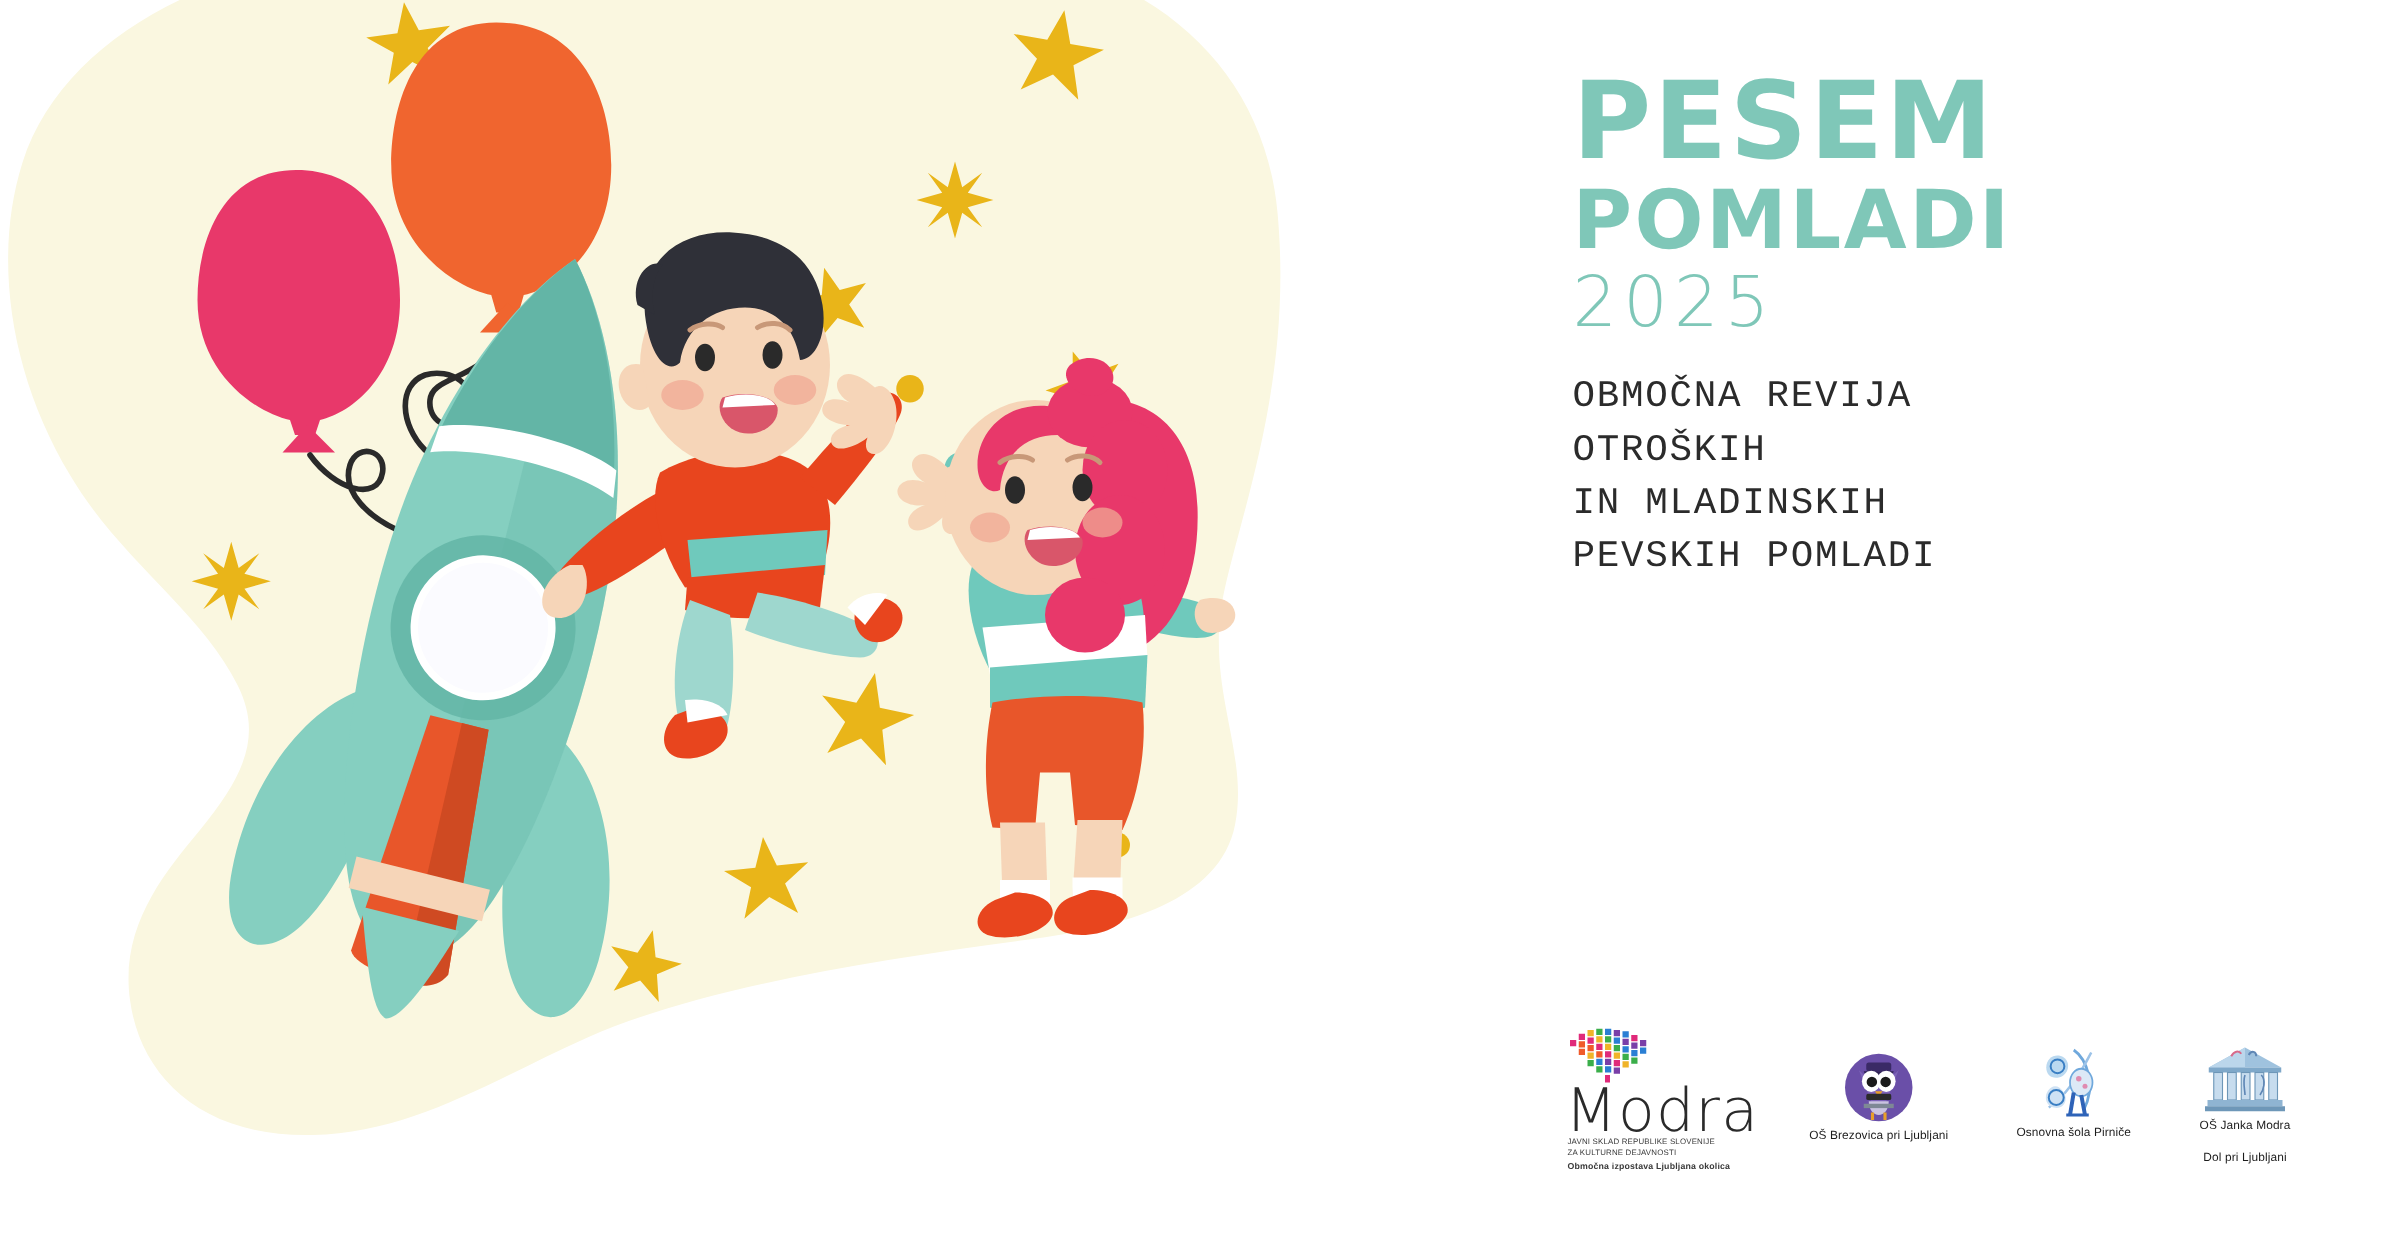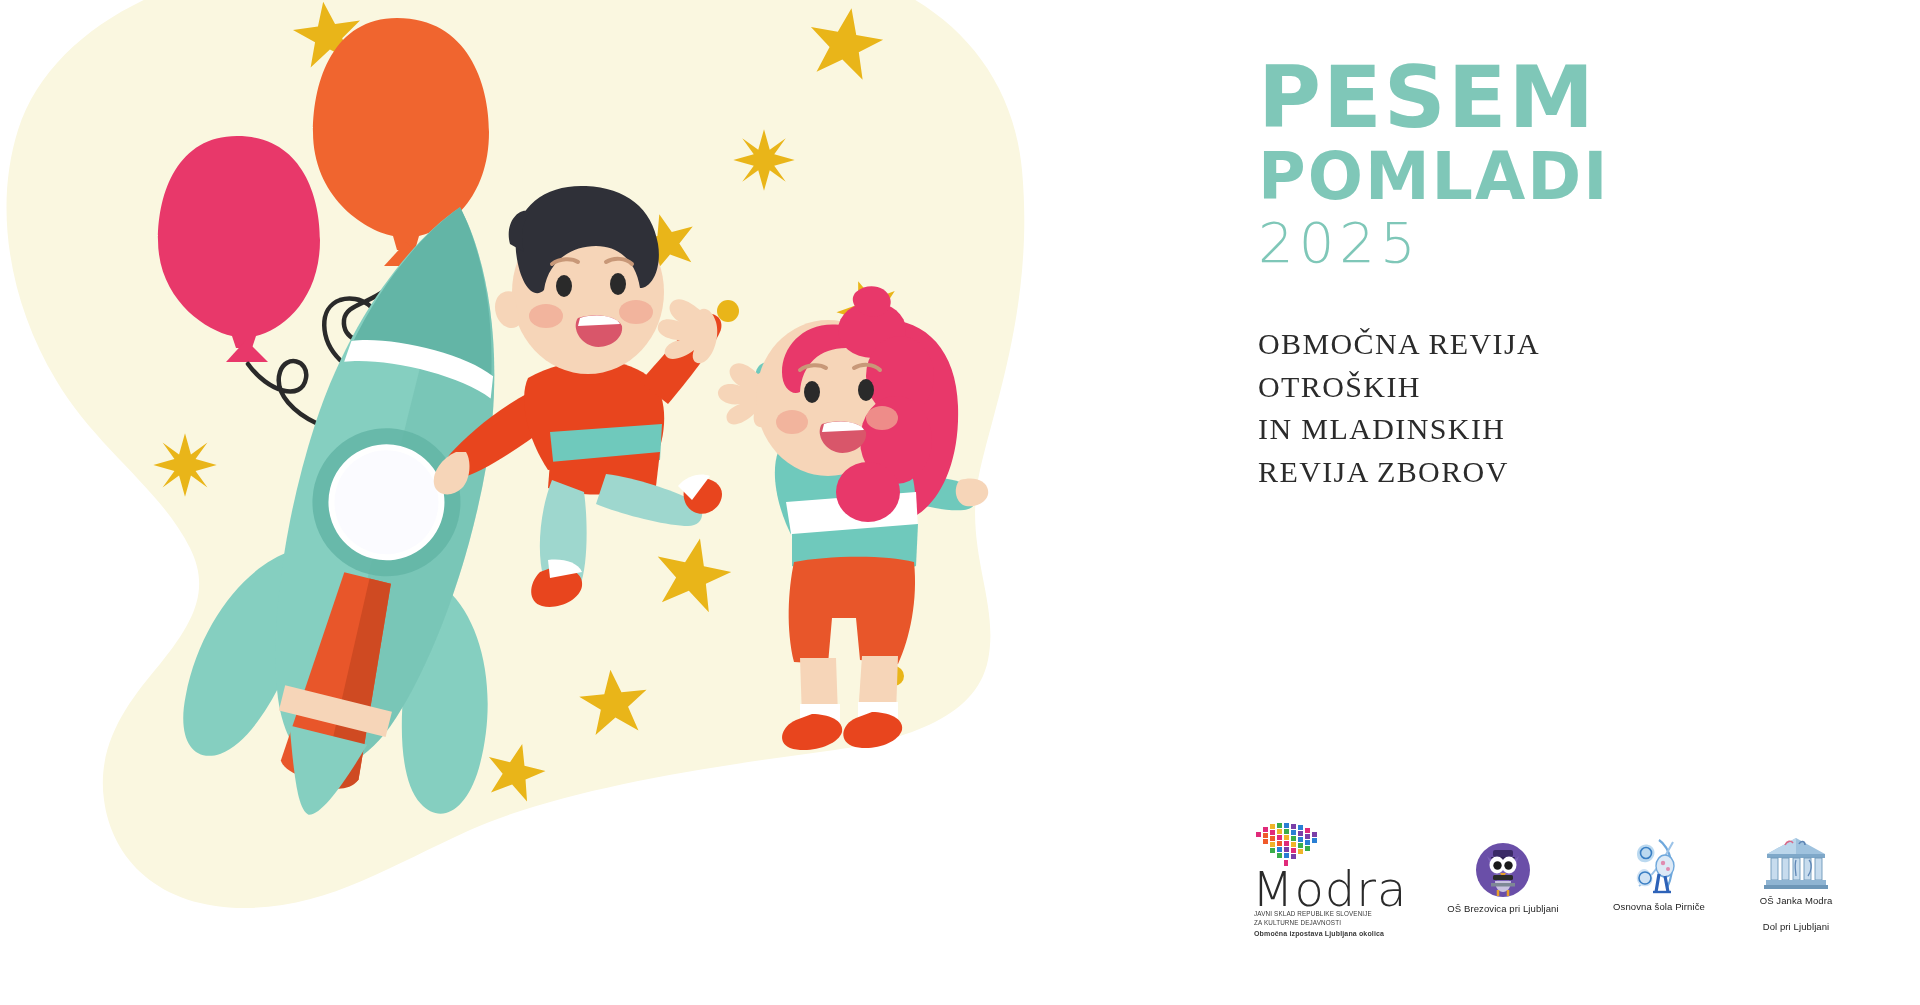--- a/index.html
+++ b/index.html
@@ -40,22 +40,22 @@
     font-weight:300;
     font-size:56px;
     color:#7FC7B8;
     letter-spacing:5px;
     line-height:1;
     margin-top:8px;
     -webkit-text-stroke:0px;
     white-space:nowrap;
   }
   #subtitle-block{
-    margin-top:52px;
-    font-family:Liberation Serif, serif;
+    margin-top:26px;
+    font-family:Liberation Mono, monospace;
     font-weight:400;
     font-size:30px;
     line-height:1.42;
     letter-spacing:1.4px;
     color:#2b2b2b;
   }
   #subtitle-block div{white-space:nowrap;}
 
   
   #logo-strip{
@@ -292,21 +292,21 @@
 
   <div id="text-column">
     <div class="title-line" id="title-pesem">PESEM</div>
     <div class="title-line" id="title-pomladi">POMLADI</div>
     <div id="title-year">2025</div>
 
     <div id="subtitle-block">
       <div>OBMOČNA REVIJA</div>
       <div>OTROŠKIH</div>
       <div>IN MLADINSKIH</div>
-      <div>REVIJA ZBOROV</div>
+      <div>PEVSKIH POMLADI</div>
     </div>
   </div>
 
   <div id="logo-strip">
 
     <div class="logo-item" id="logo-jskd">
       <svg width="72" height="46" viewBox="0 0 72 46" style="display:block;margin-left:22px">
         <g>
           <rect x="2" y="10" width="5" height="5" fill="#E02A7A"></rect>
           <rect x="9" y="5" width="5" height="5" fill="#E02A7A"></rect>

